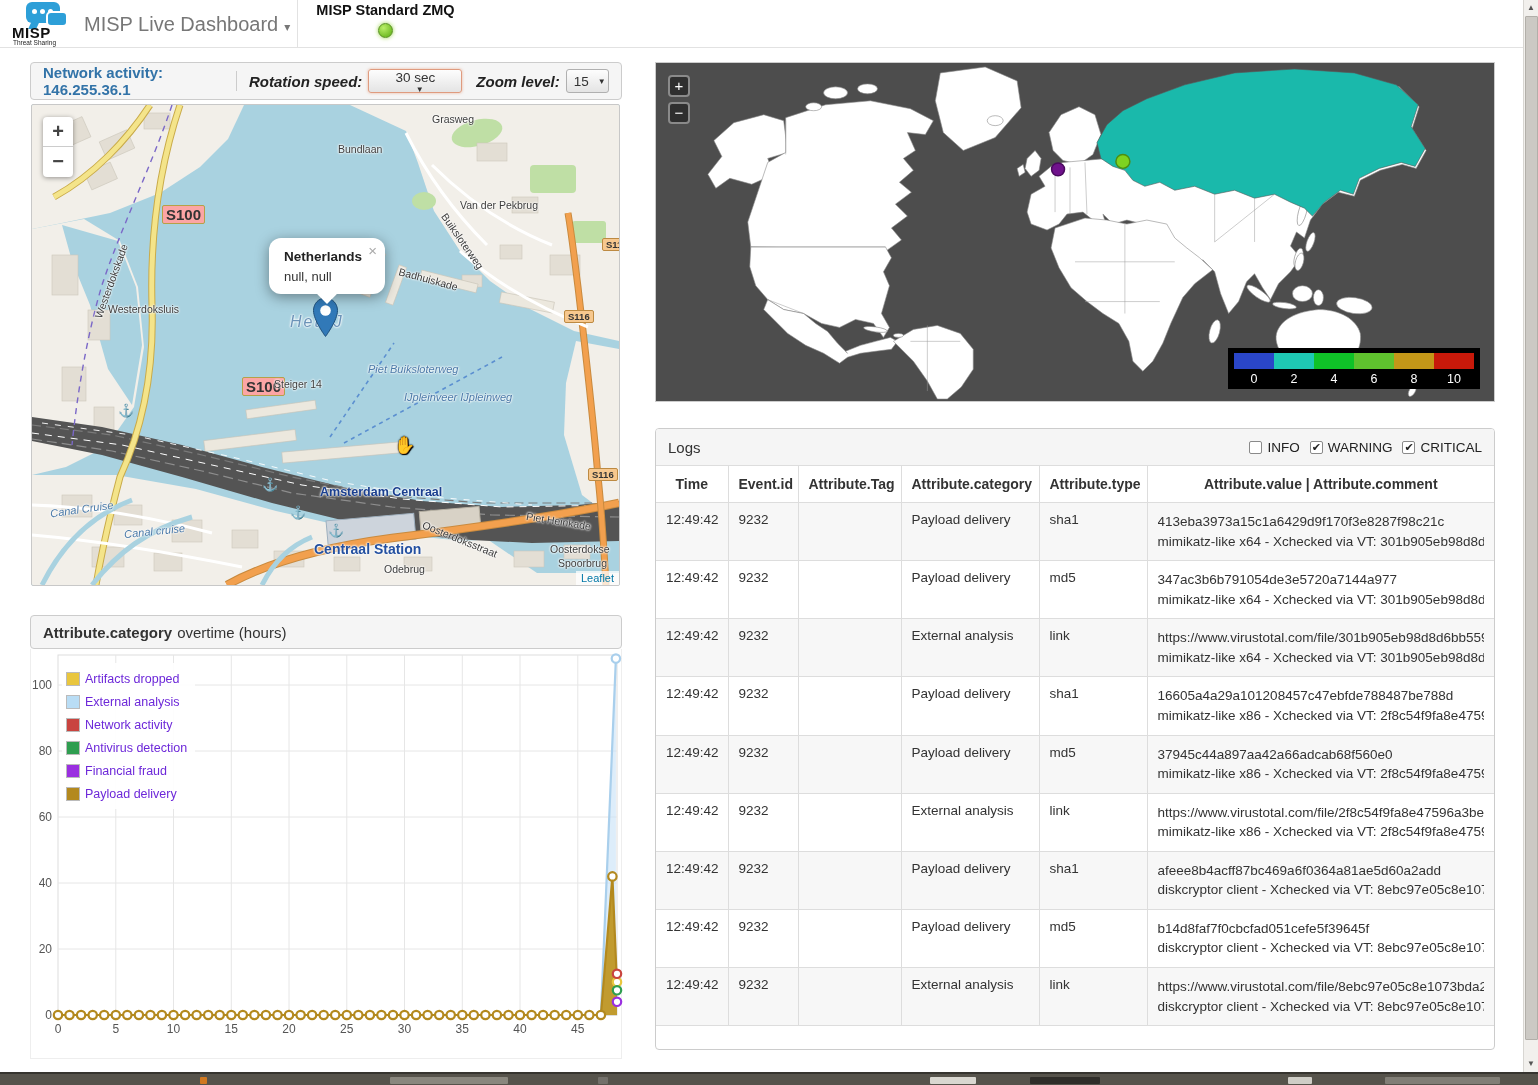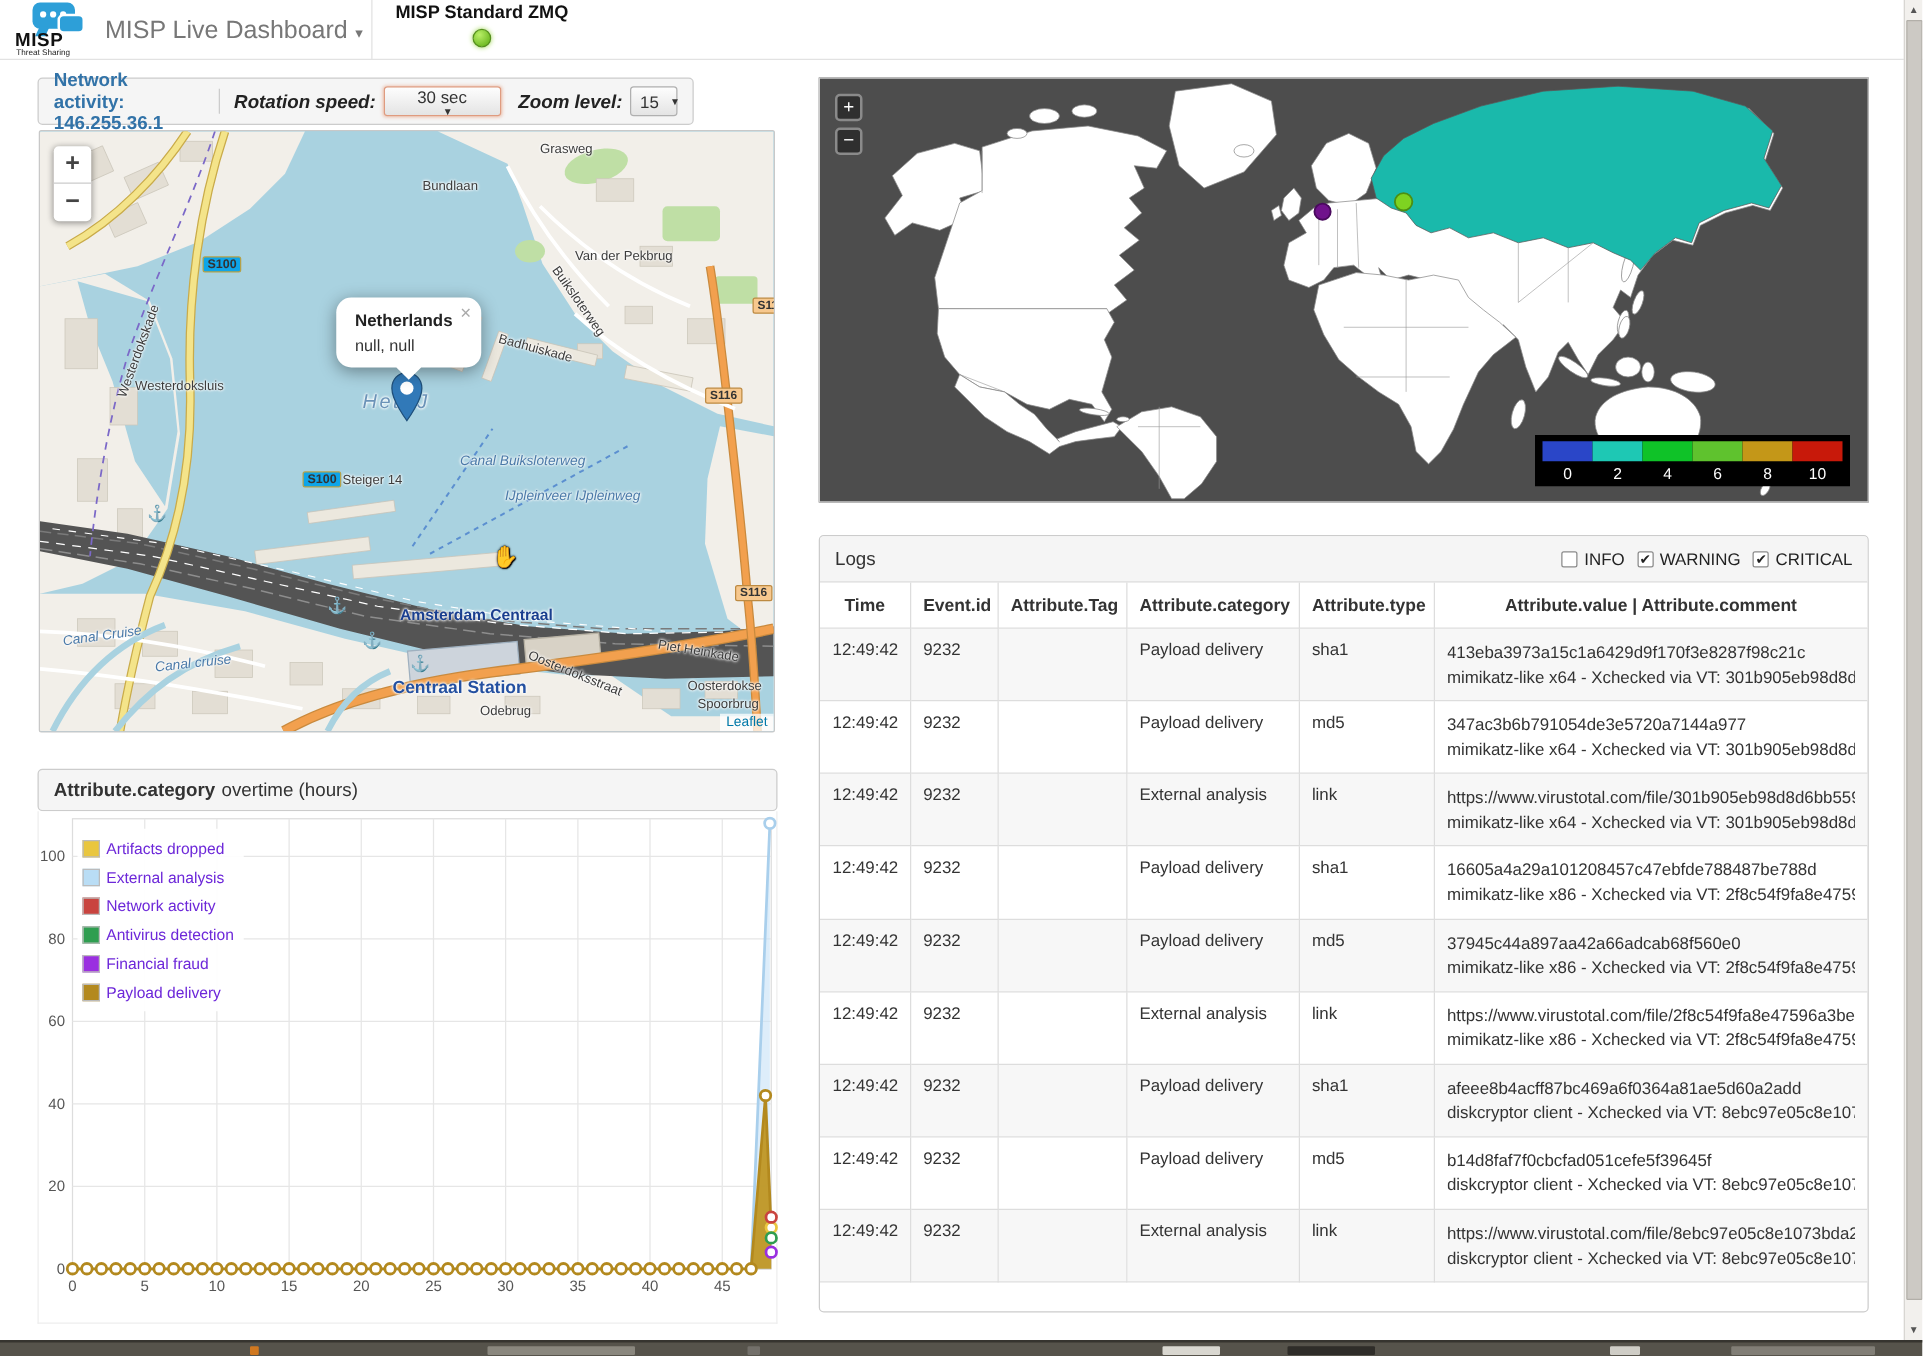--- a/index.html
+++ b/index.html
@@ -28,21 +28,21 @@
   #zmq .zmq-title { font-weight:bold; font-size:14.5px; color:#111; margin-top:2px; }
   #zmq .dot { display:inline-block; margin-top:5px; width:15px; height:15px; border-radius:50%;
     background:radial-gradient(circle at 35% 30%, #b9ef67, #76bf2a 70%); border:1px solid #55901c;
     box-shadow:0 0 4px #9ed64f; }
 
   
   .panel-head { position:absolute; background:#f5f5f5; border:1px solid #ccc; border-radius:4px;
     display:flex; align-items:center; padding:0 12px; }
 
   
-  #net-head { left:30px; top:62px; width:525px; height:38px; font-size:15px; }
+  #net-head { left:30px; top:62px; width:592px; height:38px; font-size:15px; }
   #net-head .title { color:#3273a8; font-weight:bold; }
   #net-head .vdiv { width:1px; height:20px; background:#ccc; margin:0 12px; }
   #net-head .lbl { font-style:italic; font-weight:bold; color:#222; margin-right:6px; white-space:nowrap; }
   .sel { display:inline-flex; align-items:center; justify-content:space-between; height:24px;
     padding:0 7px; background:linear-gradient(#fdfdfd,#e4e4e4); border:1px solid #b0b0b0;
     border-radius:3px; font-size:13.5px; cursor:pointer; }
   .sel .ar { font-size:8px; color:#333; margin-left:9px; }
   #rotation-select { min-width:94px; border-color:#df9b7f; box-shadow:0 0 3px rgba(226,138,98,.6); margin-right:14px;flex-direction:column; }
   #zoom-select { min-width:38px; }
 
@@ -51,21 +51,21 @@
     border-radius:2px; background:#a9d2e0; overflow:hidden; }
   #lmap svg { position:absolute; left:0; top:0; }
   .mlabel { position:absolute; white-space:nowrap; pointer-events:none;
     text-shadow:0 0 2px #fff,0 0 2px #fff,0 0 3px #fff; }
   .place { color:#3c3c3c; font-size:10.5px; }
   .place-rot { color:#3c3c3c; font-size:10.5px; }
   .water-it { color:#4a79a8; font-style:italic; font-size:11px; }
   .water-big { color:#6b93b8; font-style:italic; font-size:16px; letter-spacing:2px; }
   .station { color:#1a3f8f; font-weight:bold; font-size:12.5px;padding-left:28px; }
   .station-big { color:#2450a0; font-weight:bold; font-size:14px; }
-  .badge-yellow { background:#0ea5e9; border:1px solid #b5a148; border-radius:2px; font-size:10px;
+  .badge-yellow { background:#fca5a5; border:1px solid #b5a148; border-radius:2px; font-size:15px;
     font-weight:bold; padding:0 3px; color:#333; text-shadow:none; }
   .badge-orange { background:#f7c88e; border:1px solid #bd8a42; border-radius:2px; font-size:9.5px;
     font-weight:bold; padding:0 3px; color:#333; text-shadow:none; }
   .anchor { color:#5b74b8; font-size:13px; text-shadow:none; }
   #lzoom { position:absolute; left:11px; top:12px; width:30px; background:#fff; border-radius:4px;
     box-shadow:0 1px 5px rgba(0,0,0,.4); z-index:12; }
   #lzoom div { width:30px; height:30px; line-height:28px; text-align:center; font-size:20px;
     font-weight:bold; color:#444; cursor:pointer; }
   #lzoom div:first-child { border-bottom:1px solid #ccc; }
   #lpopup { position:absolute; left:237px; top:133px; width:116px; background:#fff; border-radius:12px;
@@ -269,21 +269,21 @@
   <div id="map-labels">
       <span class="mlabel badge-yellow" style="left: 130px; top: 100px;">S100</span>
       <span class="mlabel badge-yellow" style="left: 210px; top: 272px;">S100</span>
       <span class="mlabel place" style="left: 242px; top: 273px;">Steiger 14</span>
       <span class="mlabel badge-orange" style="left: 532px; top: 205px;">S116</span>
       <span class="mlabel badge-orange" style="left: 556px; top: 363px;">S116</span>
       <span class="mlabel badge-orange" style="left: 570px; top: 133px;">S11</span>
       <span class="mlabel place" style="left: 76px; top: 198px;">Westerdoksluis</span>
       <span class="mlabel place-rot" style="left: 40px; top: 170px; transform: rotate(-70deg);">Westerdokskade</span>
       <span class="mlabel water-big" style="left: 258px; top: 208px;">Het IJ</span>
-      <span class="mlabel water-it" style="left: 336px; top: 258px;">Canal Buiksloterweg</span>
+      <span class="mlabel water-it" style="left: 336px; top: 258px;">Piet Buiksloterweg</span>
       <span class="mlabel water-it" style="left: 372px; top: 286px;">IJpleinveer IJpleinweg</span>
       <span class="mlabel station" style="left: 260px; top: 380px;">Amsterdam Centraal</span>
       <span class="mlabel station-big" style="left: 282px; top: 436px;">Centraal Station</span>
       <span class="mlabel water-it" style="left: 18px; top: 398px; transform: rotate(-8deg);">Canal Cruise</span>
       <span class="mlabel water-it" style="left: 92px; top: 420px; transform: rotate(-6deg);">Canal cruise</span>
       <span class="mlabel place-rot" style="left: 494px; top: 410px; transform: rotate(9deg);">Piet Heinkade</span>
       <span class="mlabel place" style="left: 518px; top: 438px;">Oosterdokse</span>
       <span class="mlabel place" style="left: 526px; top: 452px;">Spoorbrug</span>
       <span class="mlabel place" style="left: 352px; top: 458px;">Odebrug</span>
       <span class="mlabel place-rot" style="left: 388px; top: 428px; transform: rotate(22deg);">Oosterdoksstraat</span>

